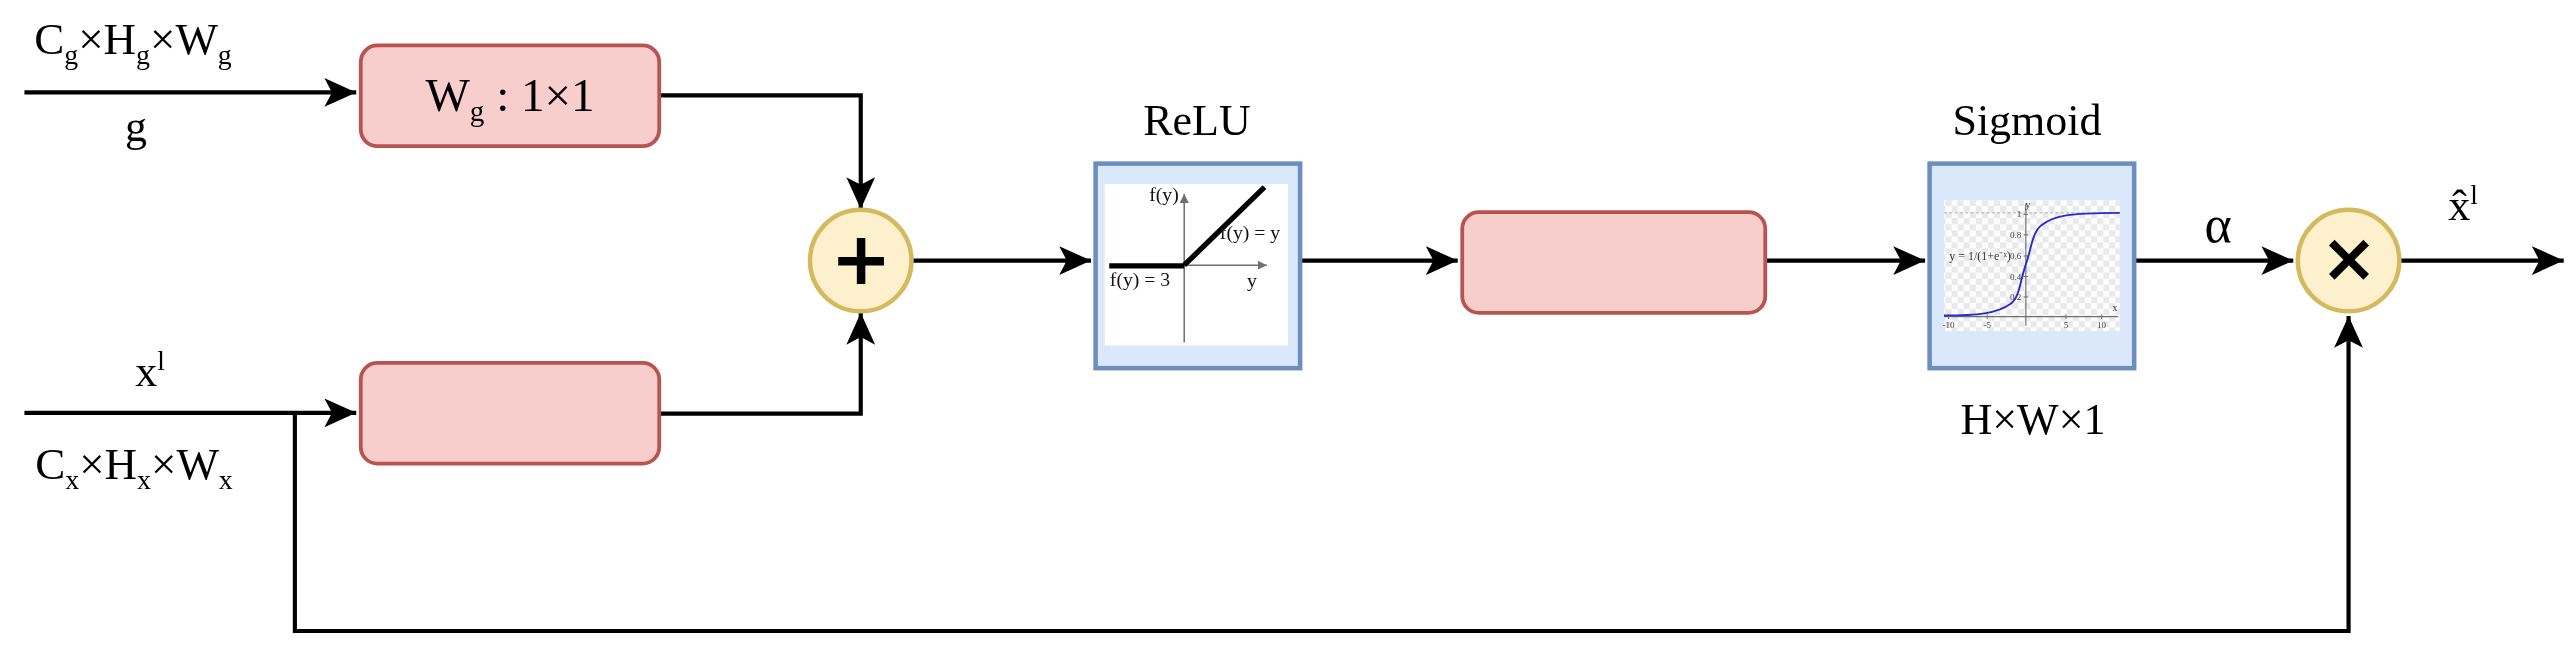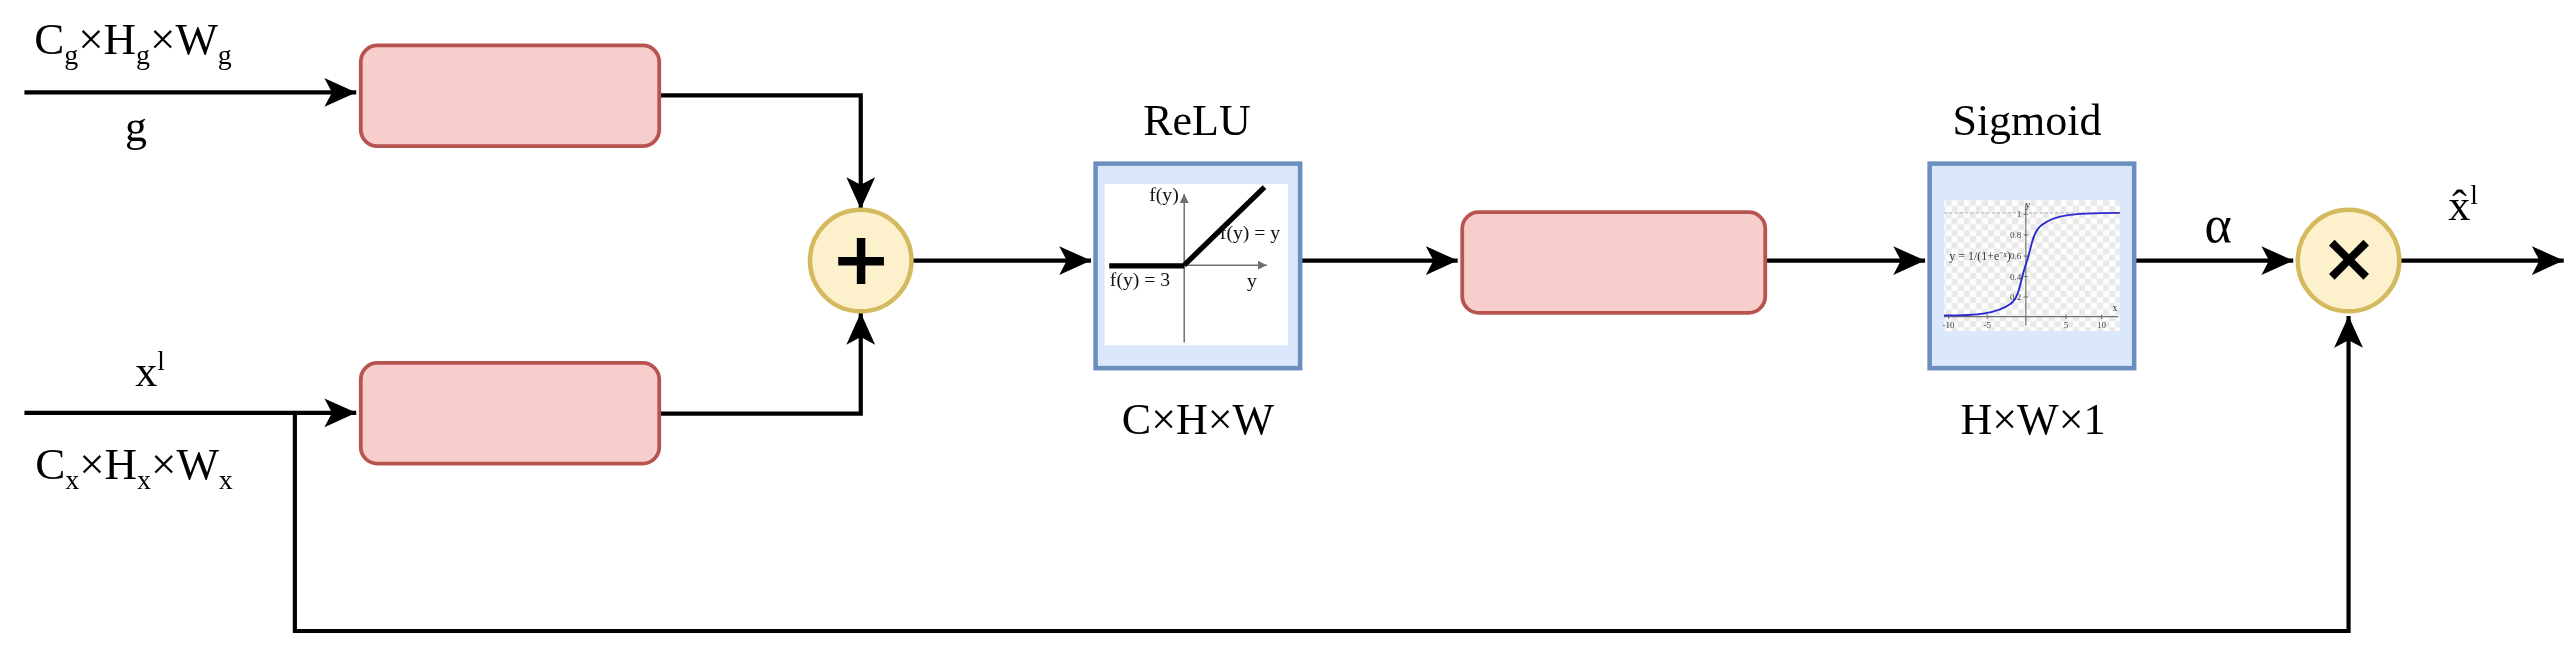--- a/index.html
+++ b/index.html
@@ -97,26 +97,26 @@
       <text class="tick" x="2727" y="433" text-anchor="middle">5</text>
       <text class="tick" x="2774" y="433" text-anchor="middle">10</text>
     </g>
   </svg>
 
   <div class="lbl it" style="left:133px;top:39px;font-size:45px">C<sub>g</sub>×H<sub>g</sub>×W<sub>g</sub></div>
   <div class="lbl it" style="left:136px;top:127px;font-size:44px">g</div>
   <div class="lbl it" style="left:150px;top:372px;font-size:44px">x<sup>l</sup></div>
   <div class="lbl it" style="left:134px;top:464px;font-size:45px">C<sub>x</sub>×H<sub>x</sub>×W<sub>x</sub></div>
 
+  <div class="lbl it" style="left:510px;top:95px;font-size:47px">W<sub>g</sub> : 1×1</div>
 
   <div class="lbl op" style="left:861px;top:258px;font-size:73px">+</div>
   <div class="lbl op" style="left:2349px;top:258px;font-size:68px">×</div>
 
   <div class="lbl" style="left:1197px;top:121px;font-size:44px">ReLU</div>
-  <div class="lbl it" style="left:1198px;top:420px;font-size:44px">C×H×W</div>
   <div class="lbl" style="left:2027px;top:121px;font-size:44px">Sigmoid</div>
   <div class="lbl it" style="left:2033px;top:420px;font-size:44px">H×W×1</div>
 
   <div class="lbl it" style="left:2218px;top:225px;font-size:52px">α</div>
   <div class="lbl it" style="left:2463px;top:206px;font-size:44px">x̂<sup>l</sup></div>
 
   <div class="lbl plotlbl" style="left:1164px;top:195px;font-size:19.7px">f(y)</div>
   <div class="lbl plotlbl" style="left:1250px;top:233px;font-size:19.7px">f(y) = y</div>
   <div class="lbl plotlbl" style="left:1140px;top:280px;font-size:19.7px">f(y) = 3</div>
   <div class="lbl plotlbl" style="left:1252px;top:281px;font-size:19.7px">y</div>

